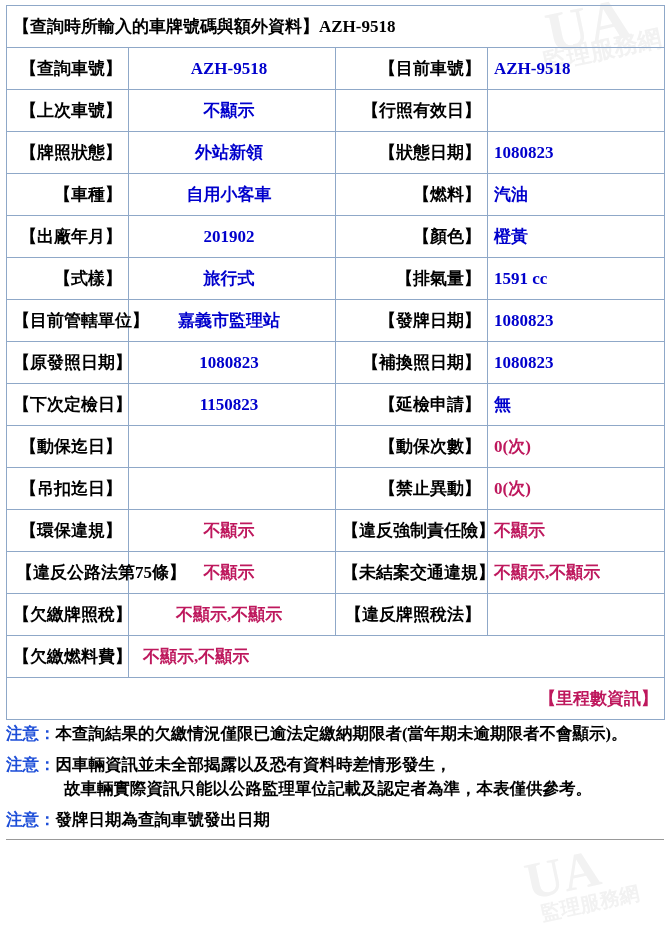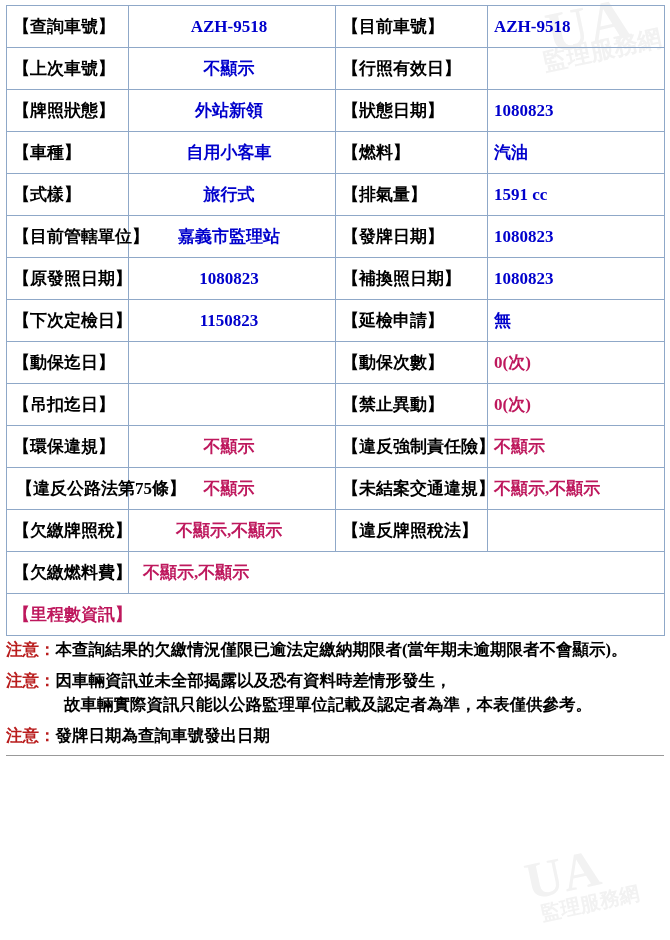--- a/index.html
+++ b/index.html
@@ -45,20 +45,21 @@
     border: 1px solid #8fa8c8;
     height: 42px;
     padding: 2px 6px;
     vertical-align: middle;
     font-size: 17px;
     font-weight: bold;
   }
   .lbl {
     color: #000;
     white-space: nowrap;
+    text-align: right;
   }
   .val {
     color: #0000cc;
     text-align: left;
     padding-left: 14px;
   }
   .val.red { color: #be185d; }
   .val.center { text-align: center; padding-left: 0; }
   .hdr td {
     height: 30px;
@@ -82,21 +83,21 @@
     width: 658px;
     margin-top: 2px;
   }
   .note {
     font-size: 16.5px;
     font-weight: bold;
     line-height: 1.45;
     margin-bottom: 7px;
     color: #000;
   }
-  .note .kw { color: #b91c1c; font-family: Liberation Serif, serif; }
+  .note .kw { color: #1d4ed8; font-family: Liberation Serif, serif; }
   .note .sub { display: block; padding-left: 58px; }
   .sep {
     border: 0;
     border-top: 1px solid #999;
     margin: 4px 0 6px 0;
   }
   .made {
     font-size: 16.5px;
     font-weight: bold;
     line-height: 1.45;
@@ -115,20 +116,25 @@
   <div class="wm wm4">監理服務網</div>
 
   <table class="main">
     <colgroup>
       <col class="c1">
         <col class="c2">
         <col class="c3">
         <col class="c4">
     </colgroup>
     <tbody>
+      <tr class="hdr">
+        <td colspan="4">
+          <span class="title-text">【查詢時所輸入的車牌號碼與額外資料】</span><span class="title-plate">AZH-9518</span>
+        </td>
+      </tr>
 
       <tr>
         <td class="lbl">【查詢車號】</td>
         <td class="val center">AZH-9518</td>
         <td class="lbl">【目前車號】</td>
         <td class="val">AZH-9518</td>
       </tr>
 
       <tr>
         <td class="lbl">【上次車號】</td>
@@ -145,20 +151,26 @@
       </tr>
 
       <tr>
         <td class="lbl">【車種】</td>
         <td class="val center">自用小客車</td>
         <td class="lbl">【燃料】</td>
         <td class="val">汽油</td>
       </tr>
 
 
+      <tr>
+        <td class="lbl">【出廠年月】</td>
+        <td class="val center">201902</td>
+        <td class="lbl">【顏色】</td>
+        <td class="val">橙黃</td>
+      </tr>
 
       <tr>
         <td class="lbl">【式樣】</td>
         <td class="val center">旅行式</td>
         <td class="lbl">【排氣量】</td>
         <td class="val">1591 cc</td>
       </tr>
 
       <tr>
         <td class="lbl">【目前管轄單位】</td>

